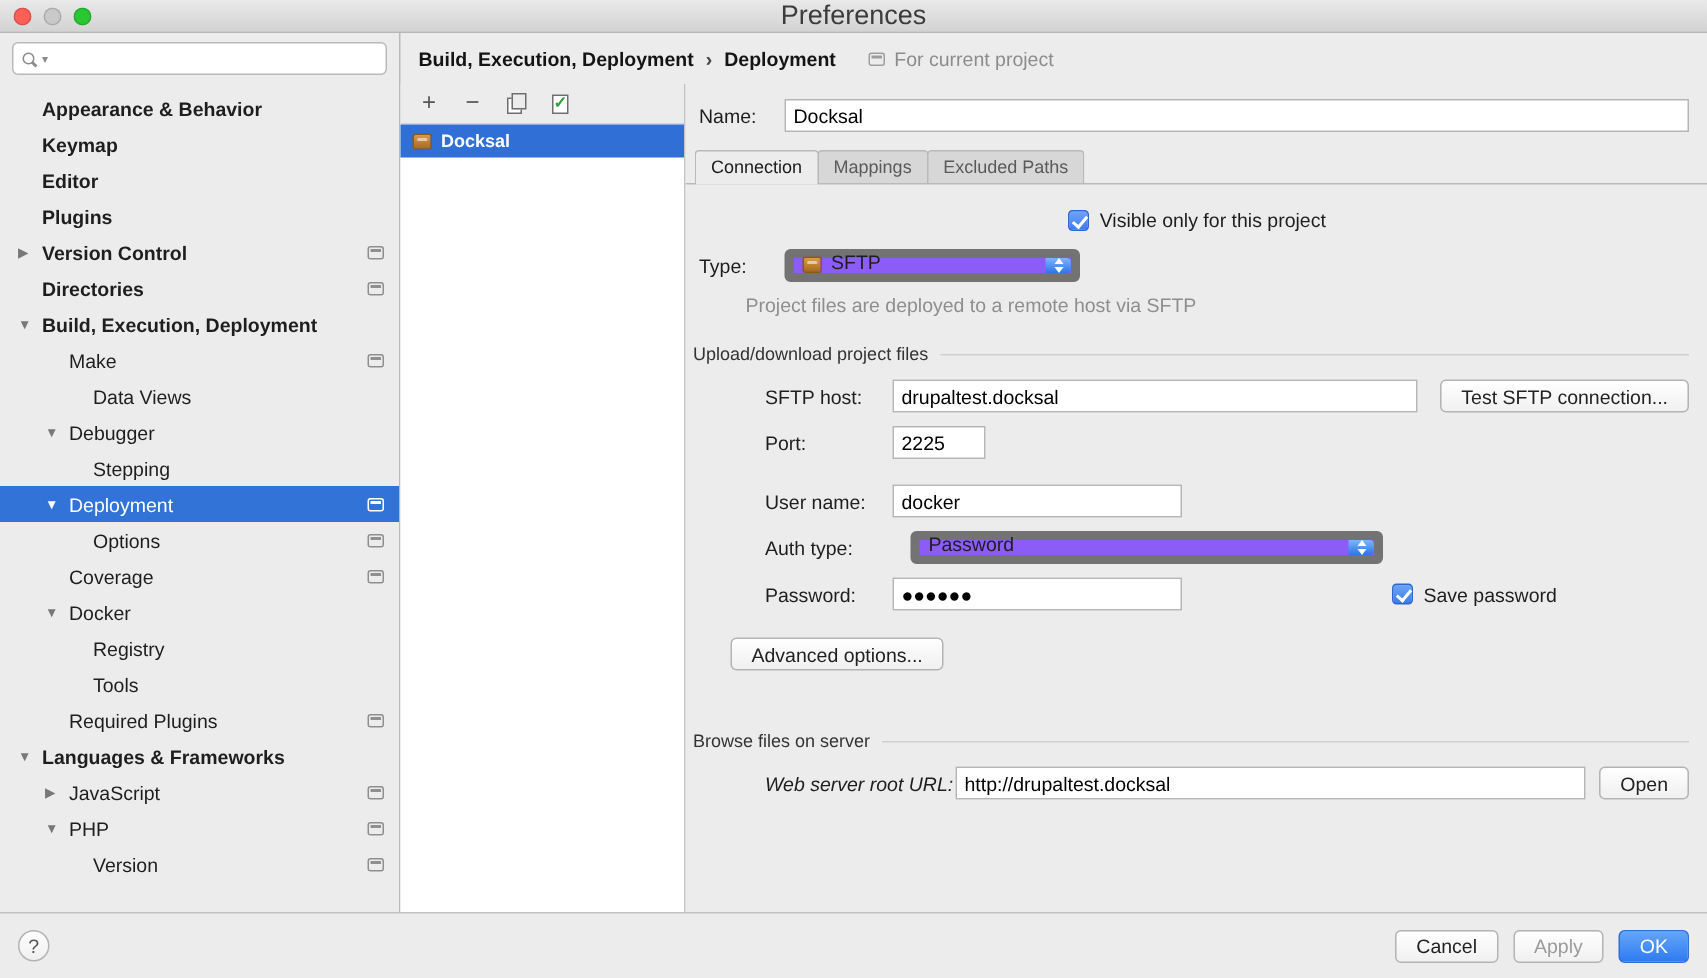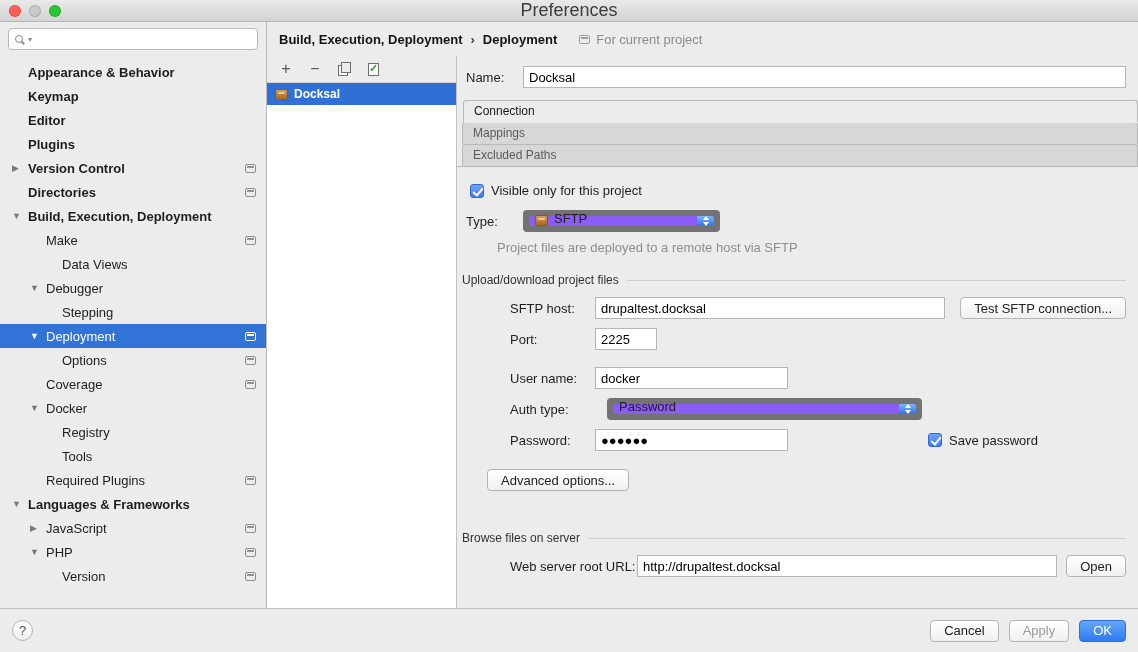--- a/index.html
+++ b/index.html
@@ -108,31 +108,31 @@
     height:22px; border:1px solid #b6b6b6; background:#fff;
     font:13px "Liberation Sans",sans-serif; padding:0 5px; outline:none;
   }
   .w-fill { flex:1; min-width:0; }
   .w350 { width:350px; } .w62 { width:62px; } .w395 { width:395px; }
   .w193 { width:193px; } .w420 { width:420px; }
 
   .row-name { margin:10px 12px 0 9px; }
   .row-name .flabel { width:57px; }
 
-  .tabs { display:flex; margin-top:12px; border-bottom:1px solid #b9b9b9; padding-left:6px;flex-direction:column; }
+  .tabs { display:flex; margin-top:12px; border-bottom:1px solid #b9b9b9; padding-left:6px; }
   .tab {
     padding:3px 10px 4px; font-size:12px; color:#5a5a5a;
     border:1px solid #b9b9b9; border-bottom:none; background:#d7d7d7;
     border-radius:3px 3px 0 0; cursor:default;
   }
   .tab + .tab { margin-left:-1px; }
   .tab.active { background:#ececec; color:#1a1a1a; position:relative; }
   .tab.active::after { content:""; position:absolute; left:0; right:0; bottom:-1px; height:1px; background:#ececec; }
 
-  .row-check { margin:16px 12px 0 13px; display:flex; align-items:center; gap:7px; }
+  .row-check { margin:16px 12px 0 13px; display:flex; align-items:center; gap:7px;justify-content:center; }
   .checkbox {
     width:14px; height:14px; border-radius:3px; flex:none;
     background:linear-gradient(#6fa5f6,#3d7bf0); border:1px solid #2f66d0; position:relative; display:inline-block;
   }
   .checkbox::after { content:""; position:absolute; left:4px; top:1px; width:4px; height:8px;
     border:solid #fff; border-width:0 2px 2px 0; transform:rotate(40deg); }
 
   .row-type { margin:12px 12px 0 9px; }
   .row-type .flabel { width:57px; }
   .select {
@@ -170,21 +170,21 @@
   }
   .btn.primary { background:linear-gradient(#63a6f8,#2e7bf0); border-color:#2e6fd8; color:#fff; }
   .btn.disabled { color:#9b9b9b; }
   .btn-dots { padding:0 7px; }
   .ml-auto { margin-left:auto; }
   .save-pass { margin-left:140px; display:flex; align-items:center; gap:7px; }
 
   .row-adv { margin:18px 12px 0 30px; }
   .section-browse { margin-top:40px; }
   .row-web { margin:10px 12px 0 53px; }
-  .row-web .flabel { width:127px; flex:none; }
+  .row-web .flabel { width:127px; flex:none;font-style:italic; }
 
   
   .help-btn {
     width:21px; height:21px; border-radius:50%; flex:none;
     border:1px solid #b4b4b4; background:linear-gradient(#fff,#efefef);
     display:flex; align-items:center; justify-content:center; color:#555; font-size:13px; cursor:default;
   }
   .footer-buttons { margin-left:auto; display:flex; gap:10px; align-items:center; }
 </style>
 </head>

